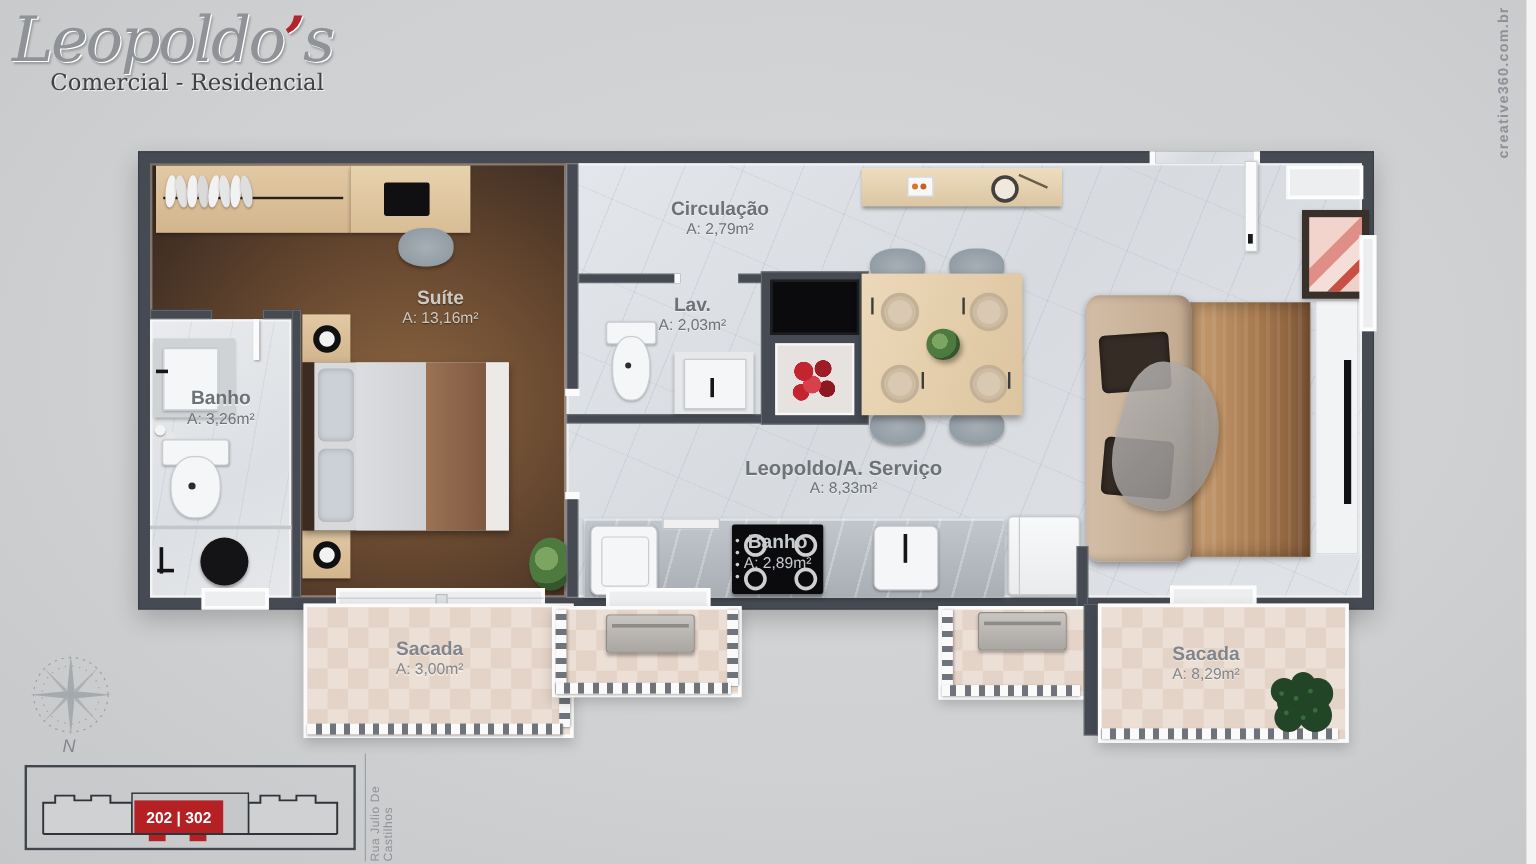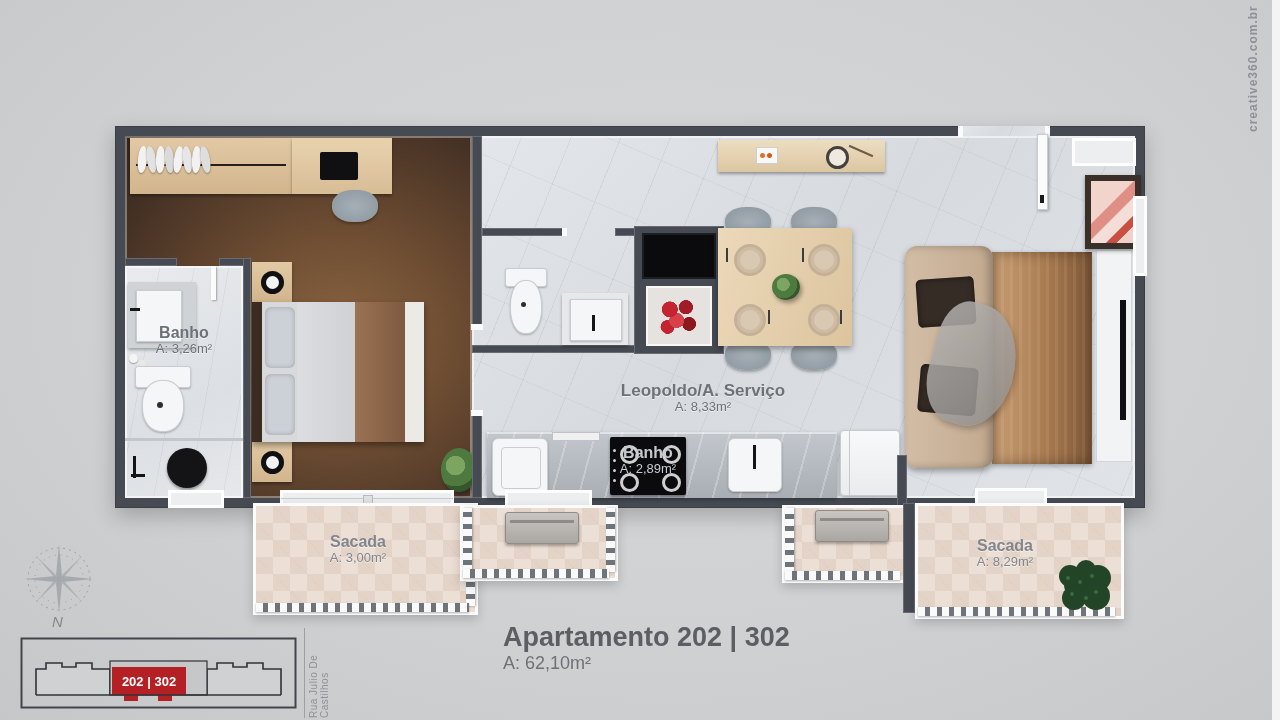--- a/index.html
+++ b/index.html
@@ -75,20 +75,24 @@
   #title-name{font-size:27px;font-weight:bold;color:#5b5f63;line-height:29px;}
   #title-area{font-size:18px;color:#6e7276;line-height:22px;}
   #street-line{width:1px;background:#9aa0a5;}
   #street-text{writing-mode:vertical-rl;transform:rotate(180deg);font-size:10px;color:#8d9298;letter-spacing:.5px;}
 </style>
 </head>
 <body>
 
 <div id="stage">
 
+  <div id="logo-left" class="abs">
+    <div id="leo-name"><span>Leopoldo</span><span class="apos">’</span><span>s</span></div>
+    <div id="leo-tag">Comercial - Residencial</div>
+  </div>
 
 
   <div id="watermark" class="abs">creative360.com.br</div>
   <div id="edge-strip" class="abs"></div>
 
   <div id="plan" class="abs">
 
     <div class="abs floor-wood" style="left:10px;top:10px;width:347px;height:362px;"></div>
     <div class="abs floor-marble" style="left:357px;top:10px;width:663px;height:362px;"></div>
 
@@ -246,23 +250,35 @@
     <div class="abs wall" style="left:782px;top:329px;width:10px;height:53px;"></div>
 
     <div class="abs opening" style="left:165px;top:364px;width:172px;height:16px;">
       <div class="abs" style="left:0;top:7px;width:172px;height:1px;background:#c9cdd1;"></div>
       <div class="abs" style="left:82px;top:4px;width:8px;height:8px;background:#dfe2e5;border:1px solid #b9bdc1;"></div>
     </div>
     <div class="abs opening" style="left:53px;top:364px;width:54px;height:16px;"></div>
     <div class="abs opening" style="left:390px;top:364px;width:85px;height:16px;"></div>
     <div class="abs opening" style="left:860px;top:362px;width:70px;height:16px;"></div>
 
+    <div class="abs room-label" style="left:415px;top:40px;width:140px;">
+      <div class="rl-name">Circulação</div>
+        <div class="rl-area">A: 2,79m²</div>
+    </div>
+    <div class="abs room-label lt" style="left:182px;top:114px;width:140px;">
+      <div class="rl-name">Suíte</div>
+        <div class="rl-area">A: 13,16m²</div>
+    </div>
     <div class="abs room-label" style="left:10px;top:198px;width:118px;">
       <div class="rl-name">Banho</div>
         <div class="rl-area">A: 3,26m²</div>
+    </div>
+    <div class="abs room-label" style="left:402px;top:120px;width:120px;">
+      <div class="rl-name">Lav.</div>
+        <div class="rl-area">A: 2,03m²</div>
     </div>
     <div class="abs room-label" style="left:488px;top:256px;width:200px;">
       <div class="rl-name" style="font-size:17px;">Leopoldo/A. Serviço</div>
         <div class="rl-area">A: 8,33m²</div>
     </div>
     <div class="abs room-label onblack" style="left:478px;top:318px;width:110px;z-index:50;">
       <div class="rl-name">Banho</div>
         <div class="rl-area">A: 2,89m²</div>
     </div>
   </div>
@@ -343,18 +359,14 @@
     <rect x="92" y="30" width="74" height="28" fill="#b52025"></rect>
     <rect x="104" y="58" width="14" height="6" fill="#b52025"></rect>
     <rect x="138" y="58" width="14" height="6" fill="#b52025"></rect>
     <line x1="16" y1="58" x2="261" y2="58" stroke="#2f343a" stroke-width="1.6"></line>
     <text x="129" y="49" font-size="13" font-weight="bold" fill="#ffffff" text-anchor="middle" font-family="Liberation Sans, sans-serif">202 | 302</text>
   </svg>
 
   <div id="street-line" class="abs" style="left:304px;top:628px;height:90px;"></div>
   <div id="street-text" class="abs" style="left:308px;top:630px;height:88px;">Rua Julio De Castilhos</div>
 
-  <div class="abs" style="left:503px;top:623px;">
-    <div id="title-name">Apartamento 202 | 302</div>
-    <div id="title-area">A: 62,10m²</div>
-  </div>
 
 </div>
 
 </body></html>

